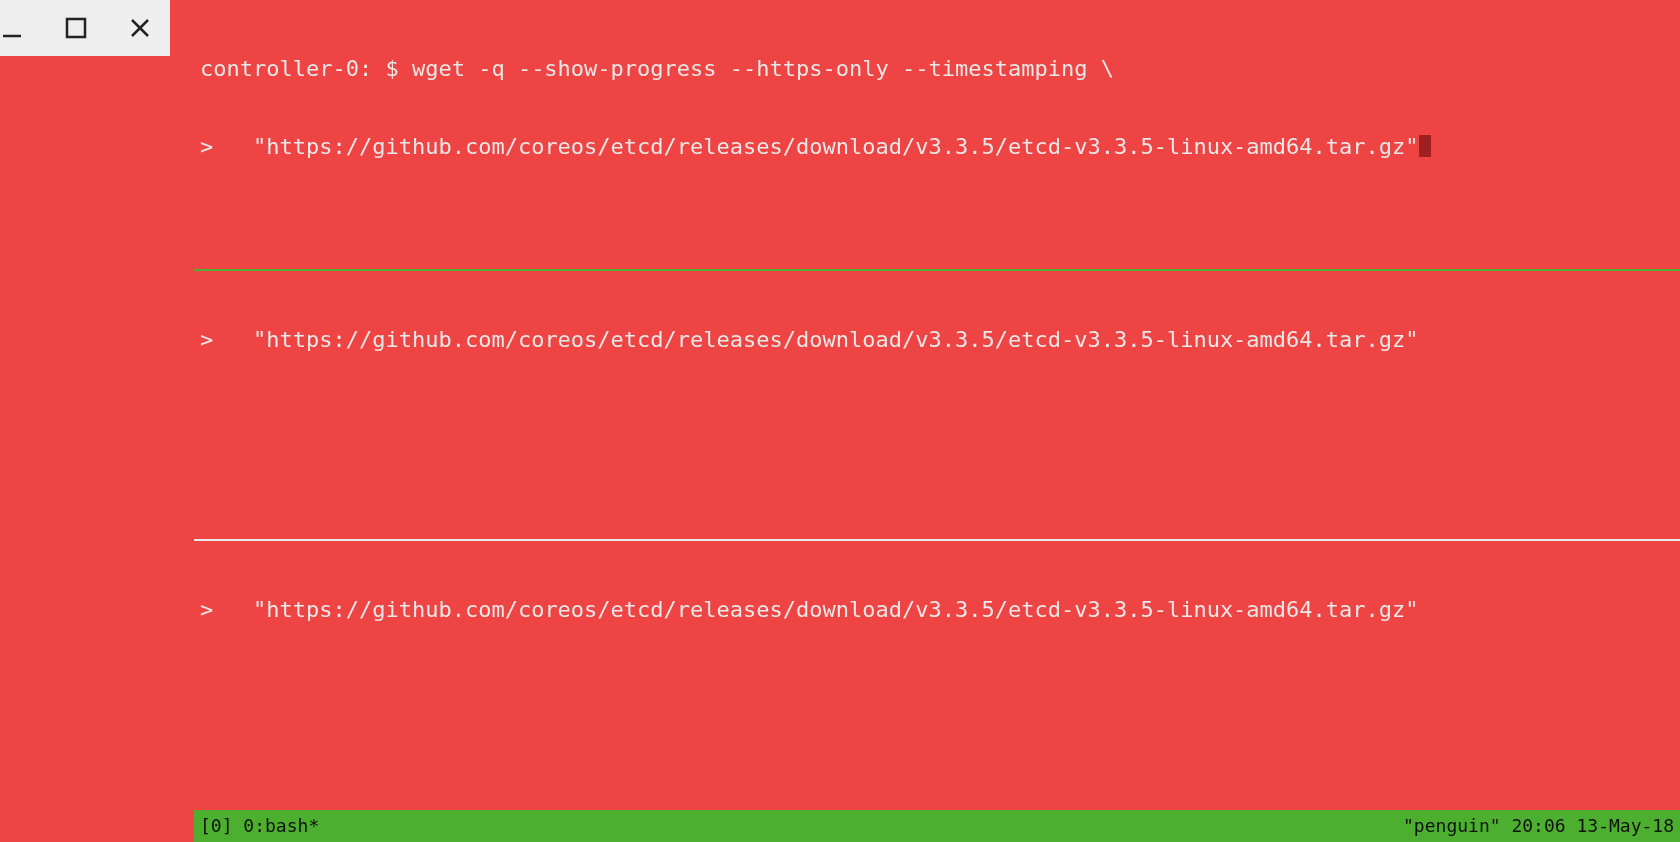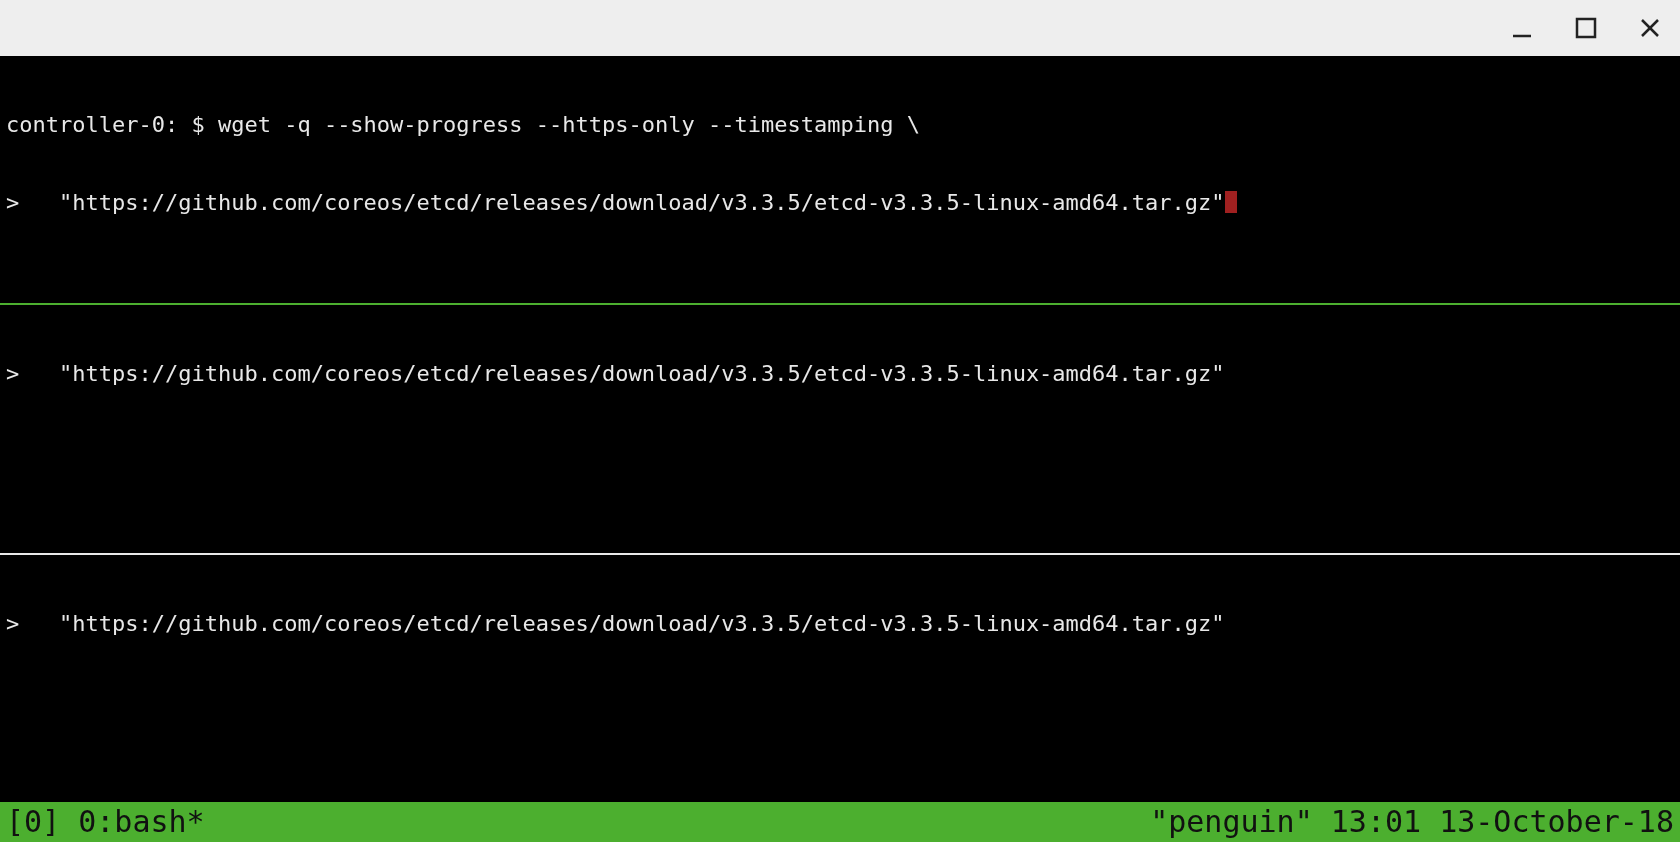--- a/index.html
+++ b/index.html
@@ -1,42 +1,42 @@
 <!DOCTYPE html>
 <html><head>
 <meta charset="utf-8">
 <style>
   * { margin: 0; padding: 0; box-sizing: border-box; }
   html, body { width: 1680px; height: 842px; overflow: hidden; font-family: "DejaVu Sans Mono","Liberation Mono","Courier New",monospace; }
-  .window { width: 100%; height: 100%; display: flex; flex-direction: column; background: #000000; }
+  .window { width: 100%; height: 100%; display: flex; flex-direction: row; background: #ef4444; gap: 24px; }
   .titlebar {
     height: 56px;
     background: #eeeeee;
     display: flex;
     align-items: center;
     justify-content: flex-end;
     padding-right: 18px;
     gap: 40px;
   }
   .titlebar .winicon { width: 24px; height: 24px; display:flex; align-items:center; justify-content:center; }
   .titlebar .winicon svg { stroke: #222; stroke-width: 2.5; fill: none; }
   .terminal-area { flex: 1; display: flex; flex-direction: column; color: #e8e8e8; font-size: 22px; line-height: 26px; }
   .pane { flex: 1; padding: 4px 6px 0 6px; white-space: pre; overflow: hidden; position: relative; }
   .pane .line { white-space: pre; }
   .divider-active { height: 2px; background: #4caf2f; width: 100%; }
   .divider { height: 2px; background: #e8e8e8; width: 100%; }
   .cursor { display:inline-block; width: 12px; height: 22px; background:#a02020; vertical-align: -3px; }
   .statusbar {
-    height: 40px;
+    height: 32px;
     background: #4caf2f;
     color: #111;
     display: flex;
     align-items: center;
     justify-content: space-between;
-    font-size: 30px;
+    font-size: 18px;
     padding: 0 6px;
     font-family: "DejaVu Sans Mono","Liberation Mono","Courier New",monospace;
   }
   .statusbar .left, .statusbar .right { white-space: pre; }
 </style>
 </head>
 <body>
 
 <div class="window">
 
@@ -73,18 +73,18 @@
     </div>
 
     <div class="divider"></div>
 
     <div class="pane">
       <div class="line"><span>&gt;   </span><span>"https://github.com/coreos/etcd/releases/download/v3.3.5/etcd-v3.3.5-linux-amd64.tar.gz"</span></div>
     </div>
 
     <div class="statusbar">
       <div class="left"><span>[0] </span><span>0:bash*</span></div>
-      <div class="right"><span>"penguin"</span> <span>13:01</span> <span>13-October-18</span></div>
+      <div class="right"><span>"penguin"</span> <span>20:06</span> <span>13-May-18</span></div>
     </div>
 
   </div>
 
 </div>
 
 </body></html>

